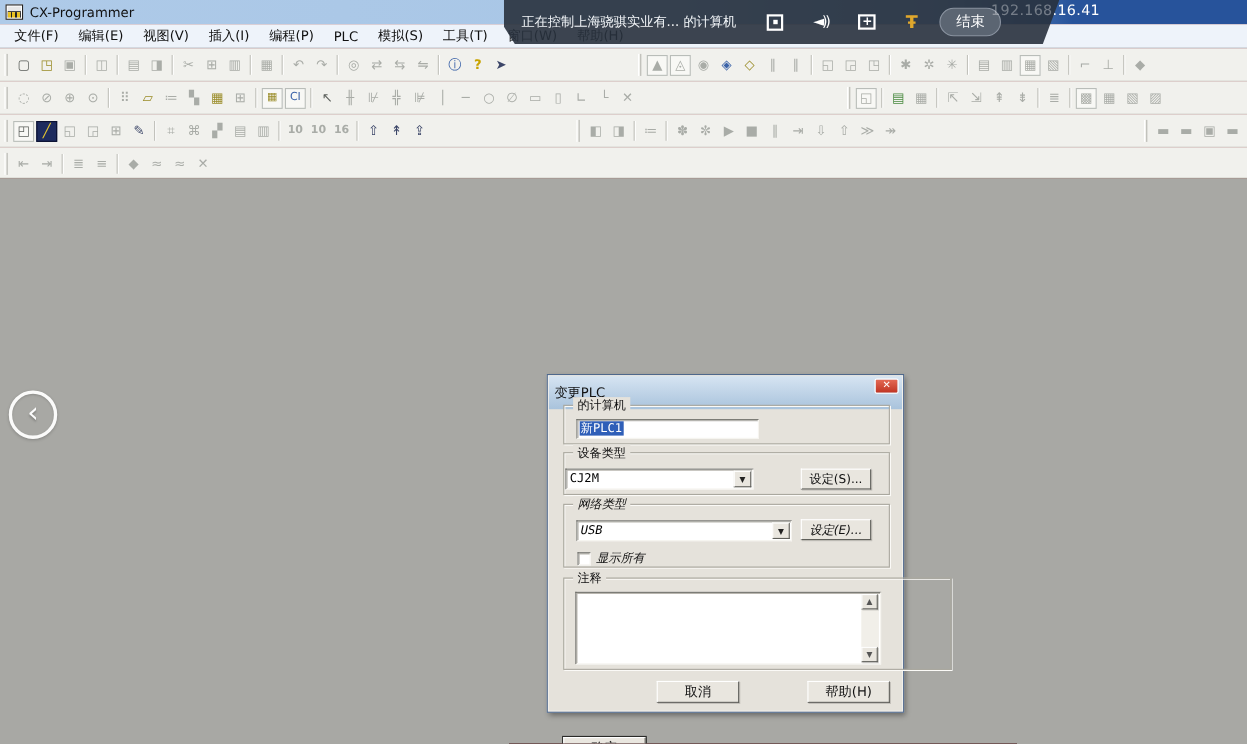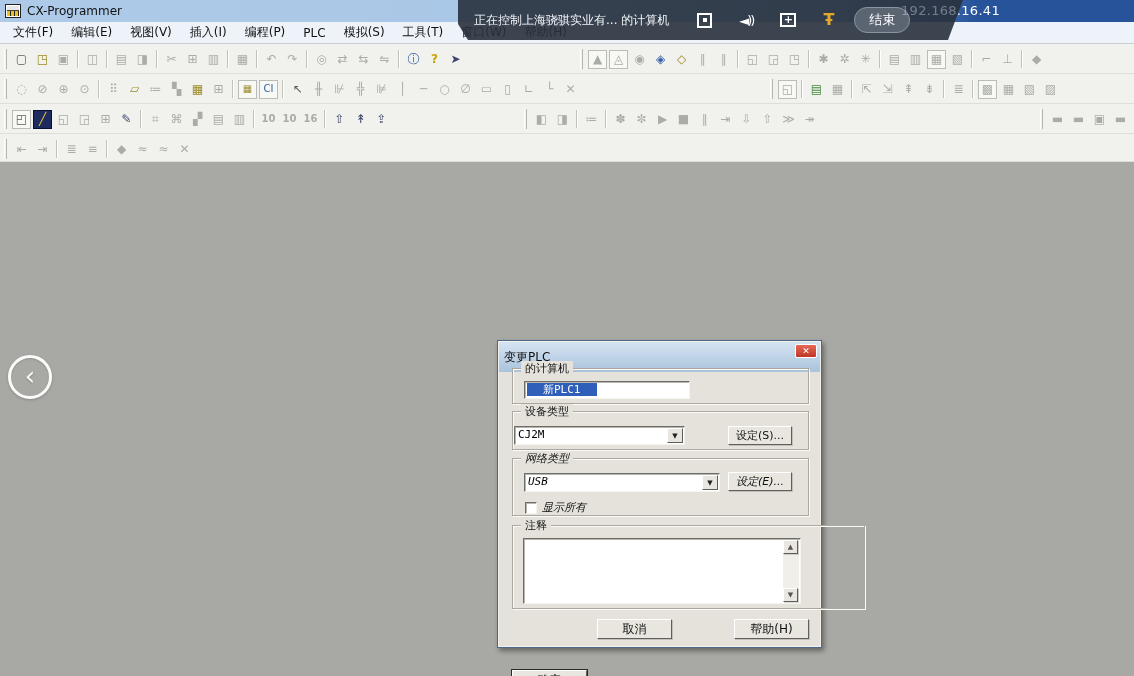--- a/index.html
+++ b/index.html
@@ -74,21 +74,21 @@
     display:flex;align-items:center;padding-left:5px;color:#111;font-size:12px;}
   .dlg-close{position:absolute;right:3px;top:2px;width:22px;height:14px;border-radius:2px;
     background:linear-gradient(#e46a55,#c03423);border:1px solid #fff;color:#fff;font-size:9px;
     font-weight:bold;text-align:center;line-height:12px;cursor:pointer;}
   .group{position:absolute;border:1px solid #aaa89f;box-shadow:inset 1px 1px 0 #fbfaf7, 1px 1px 0 #fbfaf7;}
   .group-label{position:absolute;top:-8px;left:8px;background:#e5e2db;padding:0 4px;font-size:11px;color:#111;}
   .sunken{background:#fff;border:1px solid;border-color:#6e6e68 #f6f4ef #f6f4ef #6e6e68;
     box-shadow:inset 1px 1px 0 #b8b5ae;}
   .name-input{position:absolute;left:11px;top:12px;width:166px;height:18px;font-family:"DejaVu Sans Mono","Liberation Mono",monospace;
     font-size:11px;line-height:16px;padding-left:2px;cursor:text;}
-  .selected-text{background:#2f5fb8;color:#fff;padding:0 16px;}
+  .selected-text{background:#2f5fb8;color:#fff;padding:0 1px;}
   .combo{position:absolute;height:19px;cursor:default;}
   .combo-field{position:absolute;inset:0;font-family:"DejaVu Sans Mono","Liberation Mono",monospace;
     font-size:11px;line-height:16px;padding-left:3px;}
   .combo-drop{position:absolute;right:2px;top:2px;width:16px;height:15px;background:#e9e6df;
     border:1px solid;border-color:#fff #5f5f5a #5f5f5a #fff;text-align:center;font-size:7px;line-height:14px;
     color:#222;cursor:pointer;}
   .btn3d{background:#e9e6df;border:1px solid;border-color:#fff #5f5f5a #5f5f5a #fff;
     box-shadow:1px 1px 0 rgba(0,0,0,.15);font-size:11px;color:#111;text-align:center;cursor:pointer;}
   .settings-btn{position:absolute;width:64px;height:19px;line-height:17px;}
   .checkbox-row{position:absolute;left:12px;top:41px;display:flex;align-items:center;gap:5px;}

